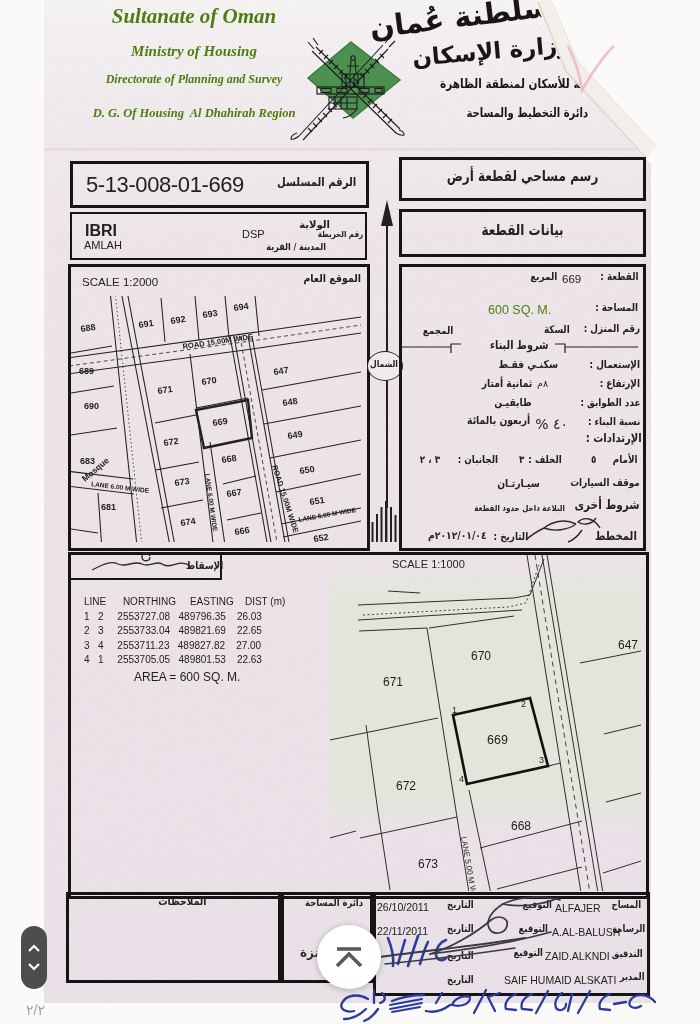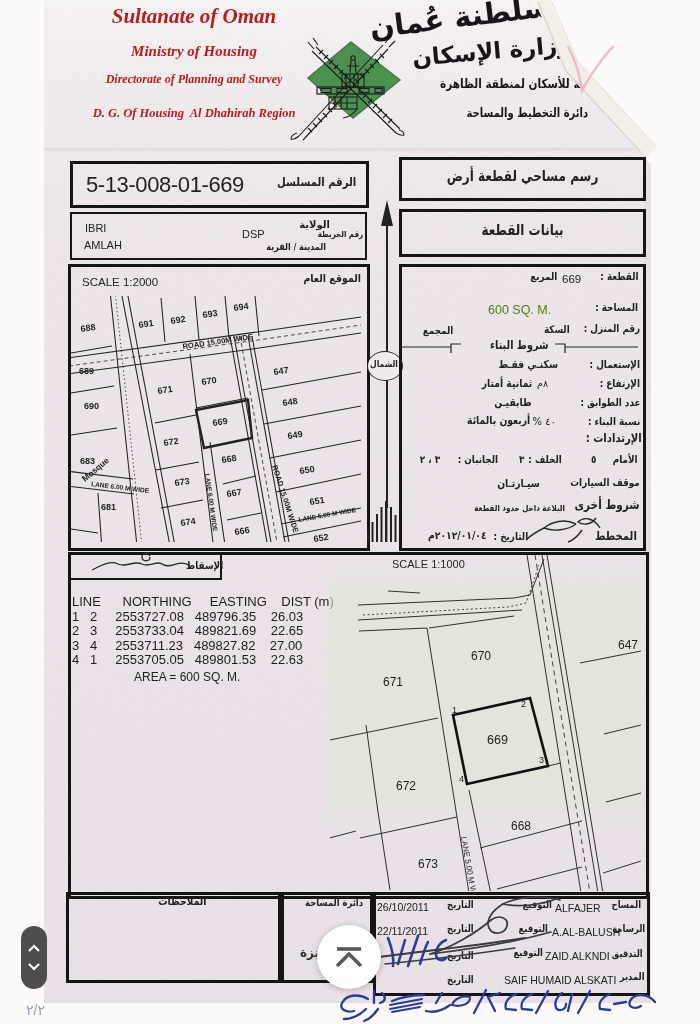--- a/index.html
+++ b/index.html
@@ -21,21 +21,21 @@
       <filter id="pn">
         <feTurbulence type="fractalNoise" baseFrequency="0.55" numOctaves="2" stitchTiles="stitch" result="t"></feTurbulence>
         <feColorMatrix in="t" type="saturate" values="0"></feColorMatrix>
       </filter>
     </defs>
   <rect width="607" height="1003" filter="url(#pn)" opacity="0.12"></rect>
   <rect x="0" y="148" width="607" height="2.5" fill="#ded6da" opacity="0.7"></rect>
   <rect x="600" y="160" width="7" height="843" fill="#e7dfe3" opacity="0.8"></rect>
 </svg>
 
-<div class="abs" style="left:54px;top:4px;width:280px;text-align:center;color:#b91c1c;font-family:'Liberation Serif',serif;">
+<div class="abs" style="left:54px;top:4px;width:280px;text-align:center;color:#4d7c0f;font-family:'Liberation Serif',serif;">
 
   <div style="font-size:21px;font-style:italic;font-weight:bold;">Sultanate of Oman</div>
 
   <div style="font-size:15px;font-style:italic;font-weight:bold;margin-top:14px;">Ministry of Housing</div>
 
   <div style="font-size:12px;font-style:italic;font-weight:bold;margin-top:12px;">Directorate of Planning and Survey</div>
 
   <div style="font-size:12.5px;font-style:italic;font-weight:bold;margin-top:19px;">D. G. Of Housing&nbsp; Al Dhahirah Region</div>
 </div>
 
@@ -94,21 +94,21 @@
 <div class="abs" style="left:86px;top:172px;font-size:22px;color:#222;letter-spacing:-0.4px;">5-13-008-01-669</div>
 
 <div class="abs ar" style="right:344px;top:175px;font-size:12px;font-weight:bold;color:#222;white-space:nowrap;transform:scaleX(.84);transform-origin:100% 50%;">الرقم المسلسل</div>
 
 <div class="box" style="left:399px;top:157px;width:241px;height:38px;"></div>
 
 <div class="abs ar" style="left:399px;top:167px;width:247px;text-align:center;font-size:15px;font-weight:bold;color:#222;transform:scaleX(.8);">رسم مساحي لقطعة أرض</div>
 
 <div class="box" style="left:70px;top:212px;width:293px;height:44px;border-width:2.5px;"></div>
 
-<div class="abs" style="left:85px;top:222px;font-size:11px;color:#222;">IBRI</div>
+<div class="abs" style="left:85px;top:222px;font-size:16px;color:#222;font-weight:bold;">IBRI</div>
 
 <div class="abs" style="left:84px;top:239px;font-size:11px;color:#222;">AMLAH</div>
 
 <div class="abs" style="left:242px;top:228px;font-size:11px;color:#222;">DSP</div>
 
 <div class="abs ar" style="right:370px;top:219px;font-size:10px;font-weight:bold;color:#222;white-space:nowrap;">الولاية</div>
 
 <div class="abs ar" style="right:374px;top:241px;font-size:9.5px;font-weight:bold;color:#222;white-space:nowrap;transform:scaleX(.84);transform-origin:100% 50%;">المدينة / القرية</div>
 
 <div class="abs ar" style="right:337px;top:229px;font-size:8.5px;font-weight:bold;color:#222;white-space:nowrap;transform:scaleX(.84);transform-origin:100% 50%;">رقم الخريطة</div>
@@ -254,21 +254,21 @@
 <div class="abs ar fv" style="right:142px;top:358px;">سكنـي فقـط</div>
 
 <div class="abs ar fl" style="right:60px;top:377px;">الإرتفاع :</div>
 <div class="abs ar" style="right:152px;top:378px;font-size:9.5px;color:#222;margin-left:22px;">٨م</div>
 <div class="abs ar fv" style="right:168px;top:377px;">ثمانية أمتار</div>
 
 <div class="abs ar fl" style="right:60px;top:396px;">عدد الطوابق :</div>
 <div class="abs ar fv" style="right:168px;top:396px;">طابقيـن</div>
 
 <div class="abs ar fl" style="right:60px;top:415px;">نسبة البناء :</div>
-<div class="abs ar" style="right:144px;top:416px;font-size:10px;color:#222;white-space:nowrap;">٤٠ %</div>
+<div class="abs ar" style="right:132px;top:416px;font-size:14px;color:#222;white-space:nowrap;">٤٠ %</div>
 <div class="abs ar fv" style="right:170px;top:414px;">أربعون بالمائة</div>
 
 <div class="abs ar" style="right:58px;top:431px;font-size:12px;font-weight:bold;color:#222;white-space:nowrap;transform:scaleX(.84);transform-origin:100% 50%;">الإرتدادات :</div>
 
 <div class="abs ar fl" style="right:62px;top:453px;">الأمام</div>
 <div class="abs ar fl" style="right:104px;top:453px;">٥</div>
 <div class="abs ar fl" style="right:138px;top:453px;">الخلف :</div>
 <div class="abs ar fl" style="right:176px;top:453px;">٣</div>
 <div class="abs ar fl" style="right:202px;top:453px;">الجانبان :</div>
 <div class="abs ar fl" style="right:260px;top:453px;">٣ ، ٢</div>
@@ -292,21 +292,21 @@
 <div class="abs" style="left:68px;top:552px;width:152px;height:26px;border-right:2.5px solid #151515;border-bottom:2.5px solid #151515;"></div>
 
 <div class="abs ar" style="right:477px;top:559px;font-size:10.5px;font-weight:bold;color:#222;white-space:nowrap;transform:scaleX(.84);transform-origin:100% 50%;">الإسقاط</div>
 
 <svg class="abs" style="left:90px;top:550px;" width="105" height="28" viewBox="0 0 105 28">
   <path d="M100,16 C90,8 80,20 72,14 C66,10 60,18 52,14 C44,10 36,18 28,14 C20,10 10,16 2,20 M60,6 C58,2 52,2 52,7 C52,12 60,12 60,7" stroke="#2a2a2a" stroke-width="1.3" fill="none"></path>
 </svg>
 
 <div class="abs" style="left:392px;top:558px;font-size:11px;color:#222;">SCALE 1:1000</div>
 
-<div class="abs" style="left:72px;top:595px;font-size:13px;color:#1d1d1d;line-height:14.6px;white-space:pre;font-family:'Liberation Sans',sans-serif;">LINE      NORTHING     EASTING    DIST (m)
+<div class="abs" style="left:84px;top:595px;font-size:10px;color:#1d1d1d;line-height:14.6px;white-space:pre;font-family:'Liberation Sans',sans-serif;">LINE      NORTHING     EASTING    DIST (m)
 1   2     2553727.08   489796.35    26.03
 2   3     2553733.04   489821.69    22.65
 3   4     2553711.23   489827.82    27.00
 4   1     2553705.05   489801.53    22.63</div>
 
 <div class="abs" style="left:134px;top:670px;font-size:12px;color:#1d1d1d;">AREA = 600 SQ. M.</div>
 
 <svg class="abs" style="left:330px;top:555px;" width="311" height="336" viewBox="0 0 311 336">
   <defs>
       <filter id="soft" x="-20%" y="-20%" width="140%" height="140%">

